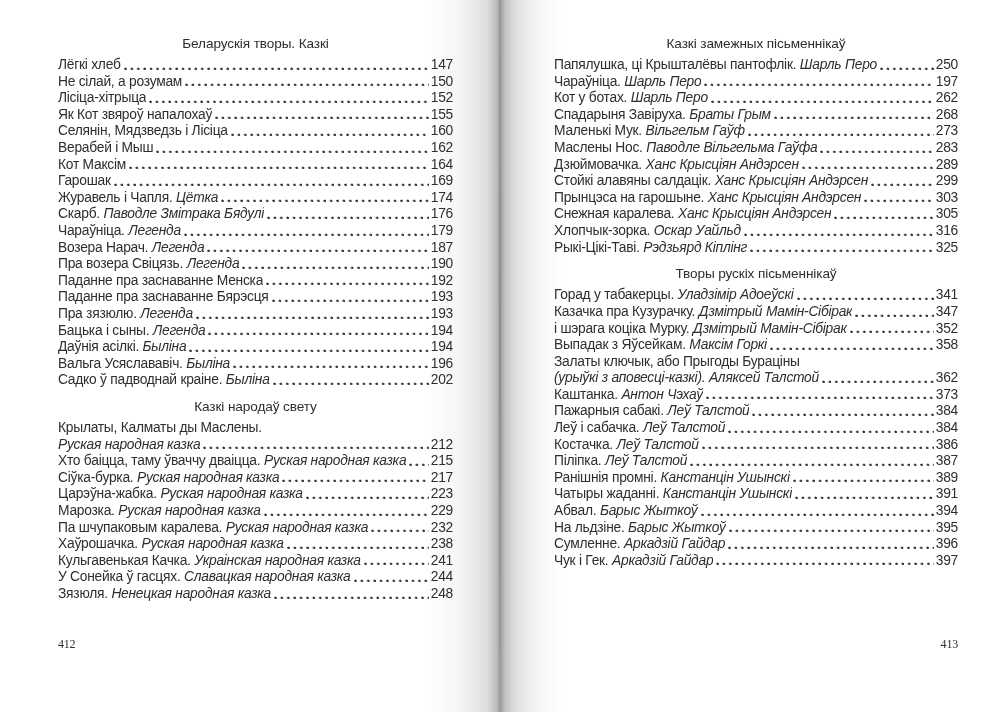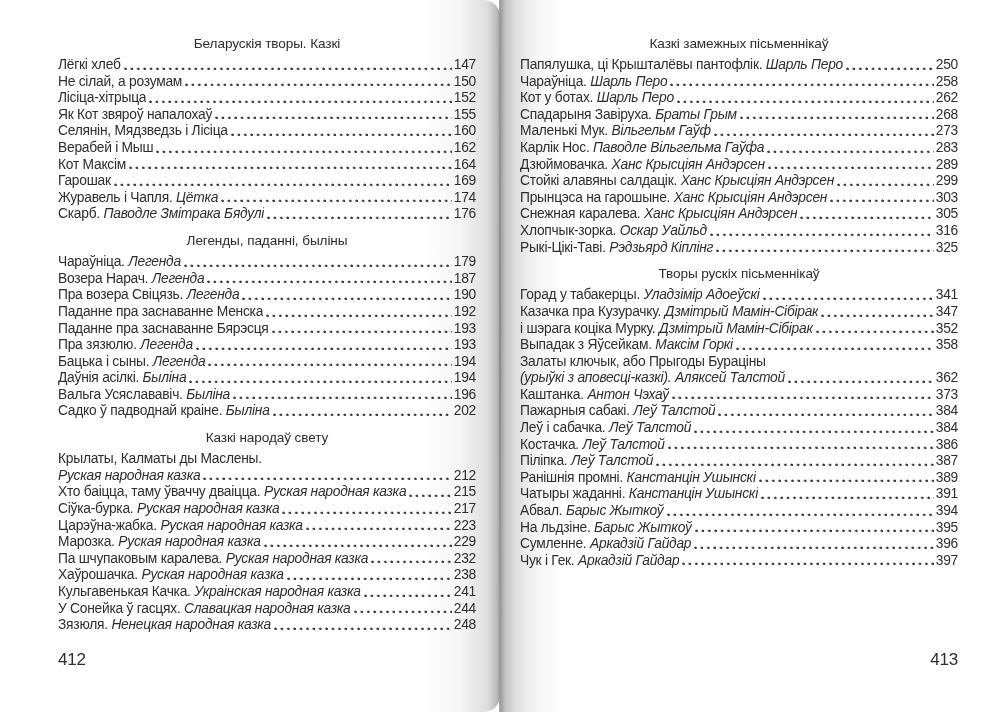--- a/index.html
+++ b/index.html
@@ -19,27 +19,26 @@
   }
   .page {
     position: relative;
     width: 500px;
     height: 712px;
     box-sizing: border-box;
   }
   .page.left {
     background: linear-gradient(to right,
       #ffffff 0%, #ffffff 85%, #f5f5f5 92%, #dedede 97.5%, #b5b5b5 99.6%, #8f8f8f 100%);
-    padding: 36px 24px 0 58px;
-    border-radius: 16px;
+    padding: 36px 47px 0 58px;
   }
   .page.right {
     background: linear-gradient(to right,
       #969696 0%, #c2c2c2 1%, #dcdcdc 2.8%, #ededed 5.5%, #f8f8f8 8.5%, #ffffff 13%);
-    padding: 36px 42px 0 20px;
+    padding: 36px 42px 0 54px;
   }
   .toc-section { margin: 0; }
   .toc-heading {
     text-align: center;
     font-size: 13.6px;
     line-height: 16.6px;
     margin: 10px 0 4.5px 0;
     letter-spacing: -0.1px;
     white-space: nowrap;
   }
@@ -60,23 +59,24 @@
     align-self: flex-end;
     height: 4px;
     margin: 0 2px 3px 3px;
     background-image: radial-gradient(circle at 1.6px 1.8px, #3c3c3c 1.1px, rgba(0,0,0,0) 1.5px);
     background-size: 6.4px 4px;
     background-repeat: repeat-x;
   }
   .toc-page { flex: 0 0 auto; }
   .footer-num {
     position: absolute;
-    bottom: 42px;
-    font-size: 17px;
+    bottom: 60px;
+    font-size: 12px;
     letter-spacing: -0.2px;
+    font-family: Liberation Serif, serif;
   }
   .footer-num.fl { left: 58px; }
   .footer-num.fr { right: 42px; }
   .spine-line {
     position: absolute;
     left: 499px;
     top: 0;
     width: 2px;
     height: 712px;
     background: linear-gradient(to bottom, #9a9a9a 0%, #8b8b8b 50%, #9f9f9f 100%);
@@ -137,21 +137,20 @@
             <span class="dots"></span>
             <span class="toc-page">174</span>
           </div>
           <div class="toc-line">
             <span class="toc-title"><span>Скарб. </span><span class="it">Паводле Змітрака Бядулі</span></span>
             <span class="dots"></span>
             <span class="toc-page">176</span>
           </div>
         </div>
         <div class="toc-section">
-          <div class="toc-heading">Легенды, паданні, быліны</div>
           <div class="toc-line">
             <span class="toc-title"><span>Чараўніца. </span><span class="it">Легенда</span></span>
             <span class="dots"></span>
             <span class="toc-page">179</span>
           </div>
           <div class="toc-line">
             <span class="toc-title"><span>Возера Нарач. </span><span class="it">Легенда</span></span>
             <span class="dots"></span>
             <span class="toc-page">187</span>
           </div>
@@ -261,39 +260,39 @@
         <div class="toc-section">
           <div class="toc-heading">Казкі замежных пісьменнікаў</div>
           <div class="toc-line">
             <span class="toc-title"><span>Папялушка, ці Крышталёвы пантофлік. </span><span class="it">Шарль Перо</span></span>
             <span class="dots"></span>
             <span class="toc-page">250</span>
           </div>
           <div class="toc-line">
             <span class="toc-title"><span>Чараўніца. </span><span class="it">Шарль Перо</span></span>
             <span class="dots"></span>
-            <span class="toc-page">258</span>
+            <span class="toc-page">197</span>
           </div>
           <div class="toc-line">
             <span class="toc-title"><span>Кот у ботах. </span><span class="it">Шарль Перо</span></span>
             <span class="dots"></span>
             <span class="toc-page">262</span>
           </div>
           <div class="toc-line">
             <span class="toc-title"><span>Спадарыня Завіруха. </span><span class="it">Браты Грым</span></span>
             <span class="dots"></span>
             <span class="toc-page">268</span>
           </div>
           <div class="toc-line">
             <span class="toc-title"><span>Маленькі Мук. </span><span class="it">Вільгельм Гаўф</span></span>
             <span class="dots"></span>
             <span class="toc-page">273</span>
           </div>
           <div class="toc-line">
-            <span class="toc-title"><span>Карлік Нос. </span><span class="it">Паводле Вільгельма Гаўфа</span></span>
+            <span class="toc-title"><span>Маслены Нос. </span><span class="it">Паводле Вільгельма Гаўфа</span></span>
             <span class="dots"></span>
             <span class="toc-page">283</span>
           </div>
           <div class="toc-line">
             <span class="toc-title"><span>Дзюймовачка. </span><span class="it">Ханс Крысціян Андэрсен</span></span>
             <span class="dots"></span>
             <span class="toc-page">289</span>
           </div>
           <div class="toc-line">
             <span class="toc-title"><span>Стойкі алавяны салдацік. </span><span class="it">Ханс Крысціян Андэрсен</span></span>

